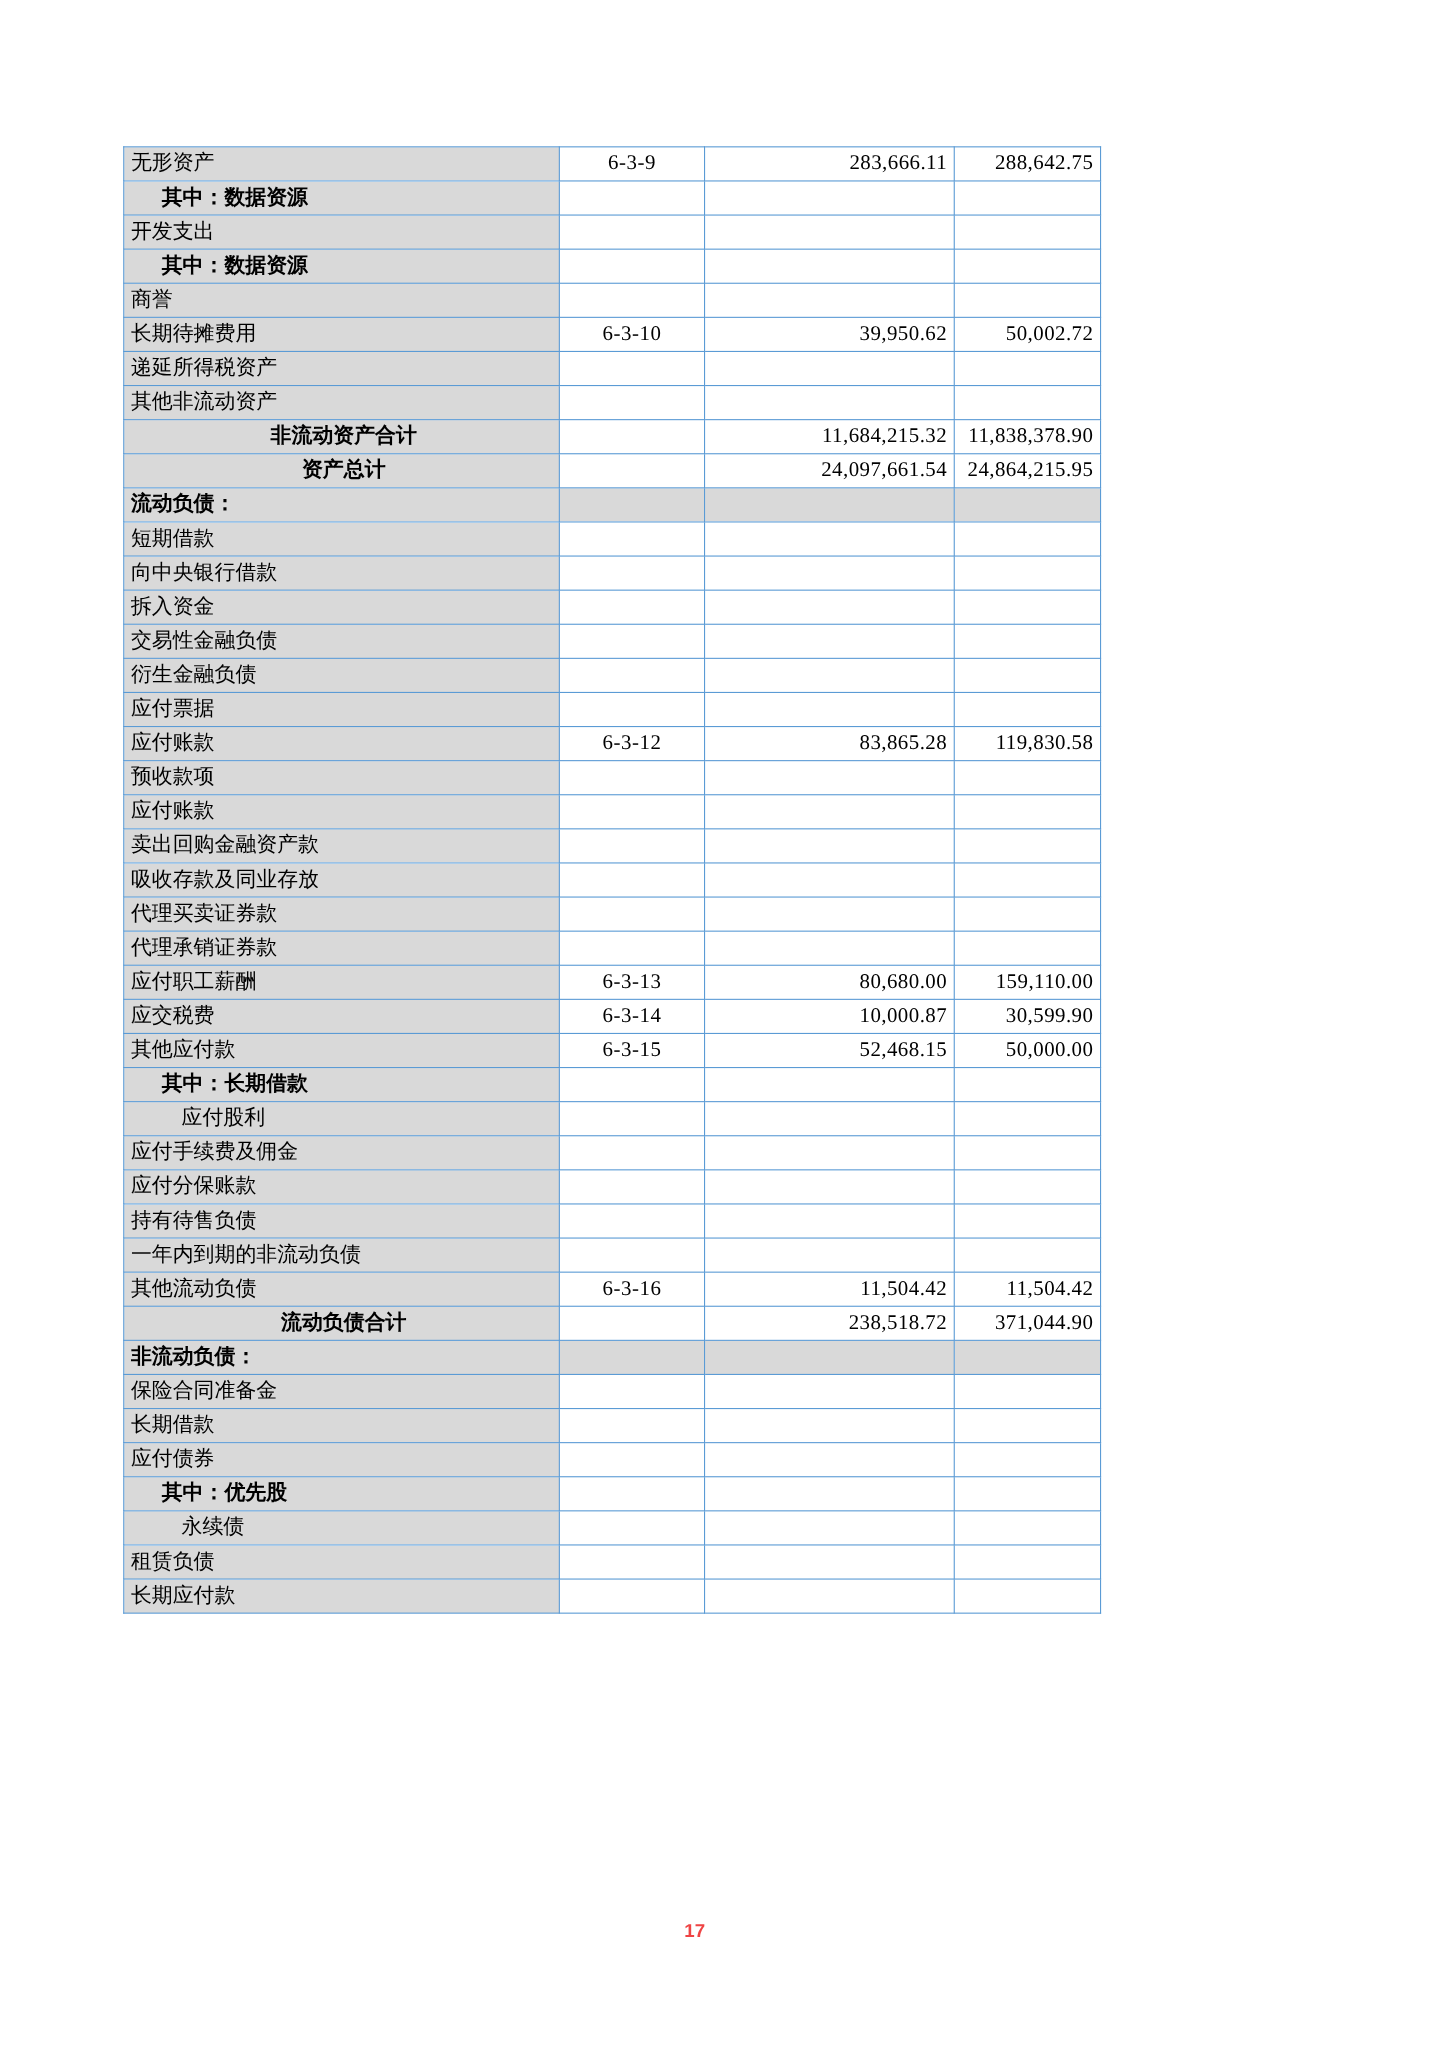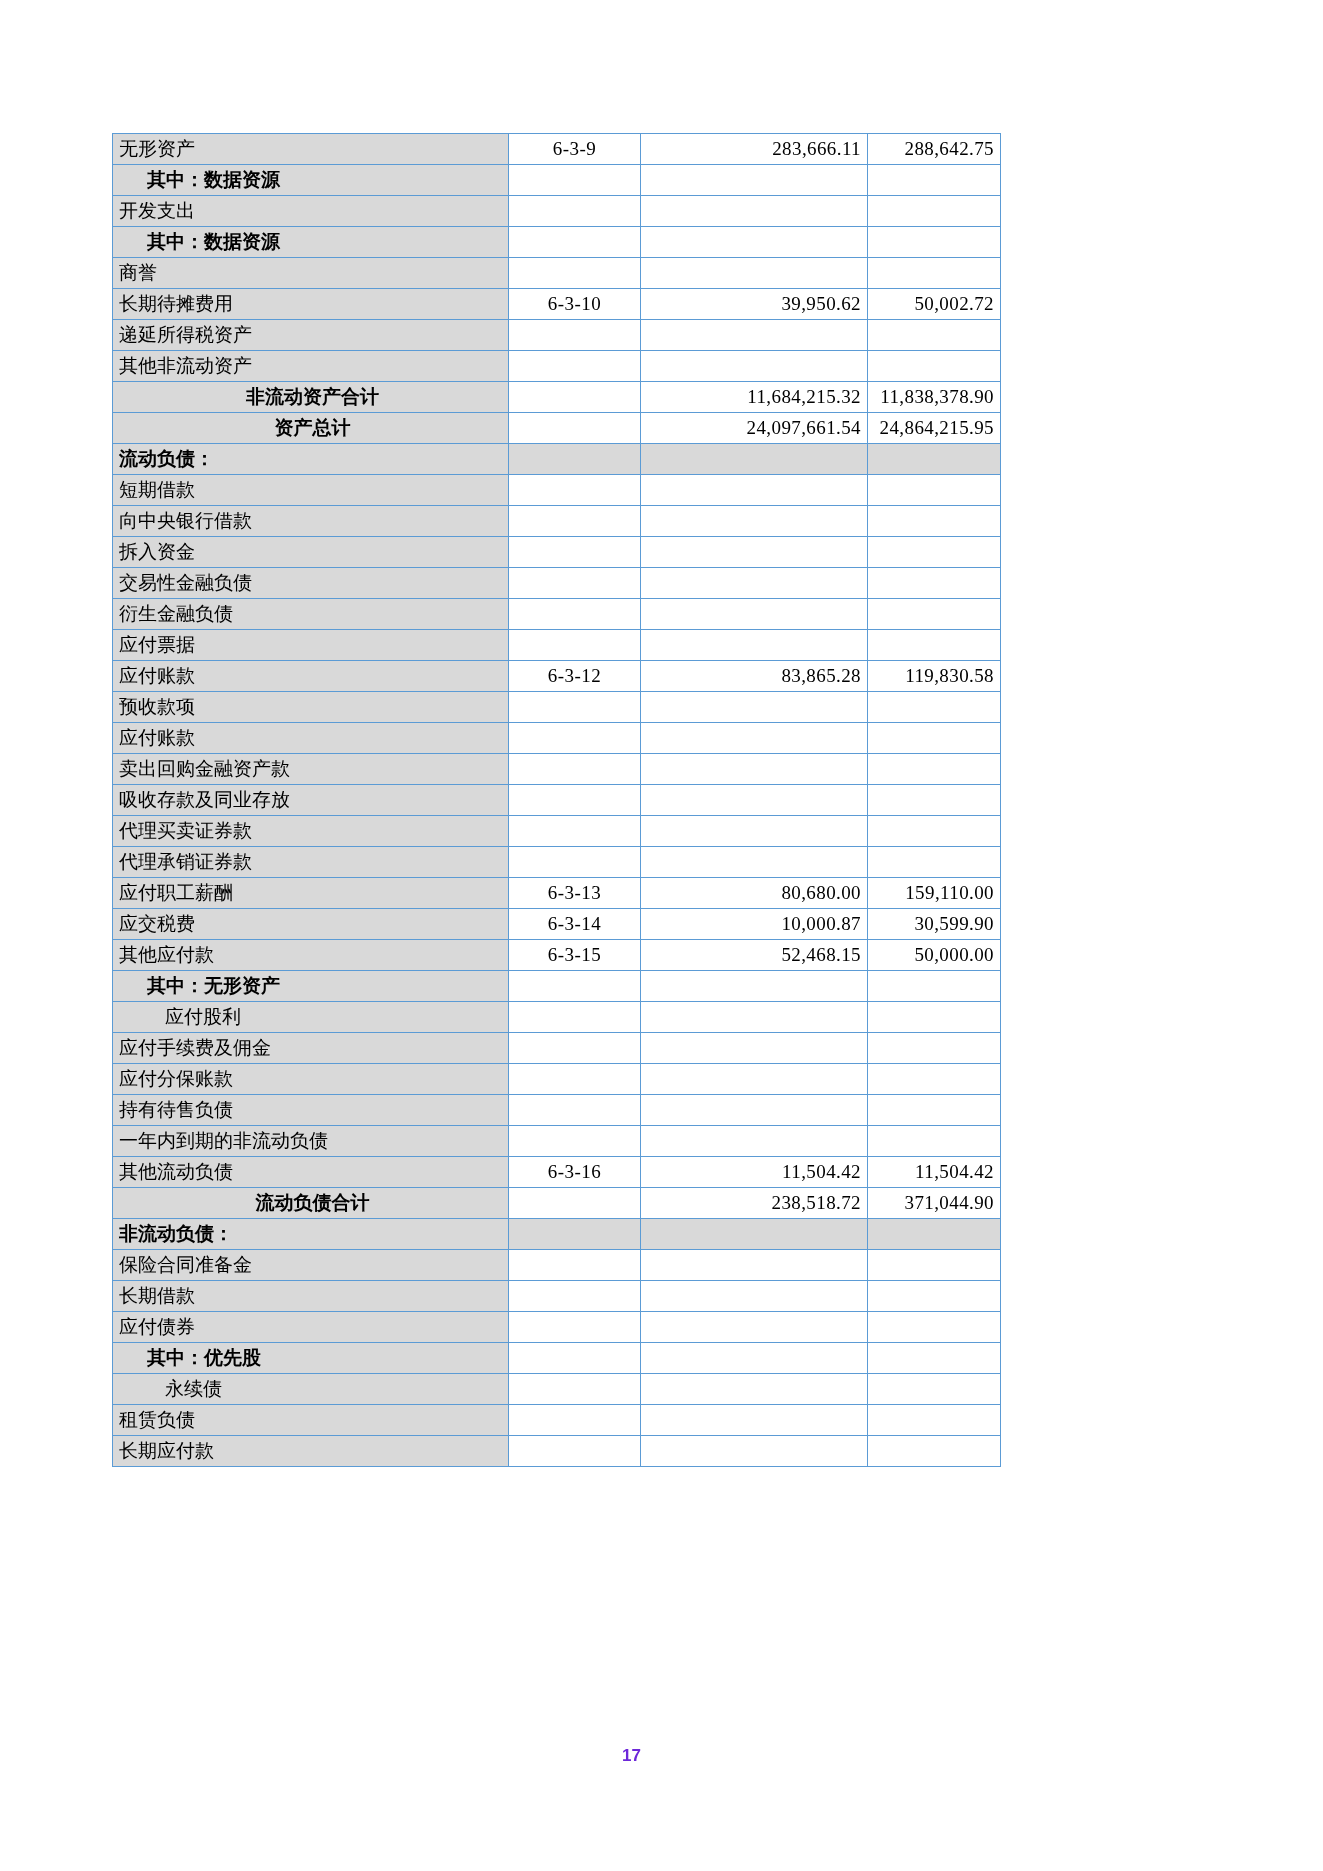--- a/index.html
+++ b/index.html
@@ -81,21 +81,21 @@
   }
   .page-number {
     position: absolute;
     left: 0;
     top: 1746px;
     width: 1323px;
     text-align: center;
     font-size: 17px;
     font-weight: bold;
     font-family: "Liberation Sans", sans-serif;
-    color: #6d28d9;
+    color: #ef4444;
     letter-spacing: 0px;
   }
   
   .page-number span { position: relative; left: -30px; }
 </style>
 </head>
 <body>
 
 <div class="page">
 
@@ -264,21 +264,21 @@
             <td class="num">10,000.87</td>
             <td class="num">30,599.90</td>
           </tr>
           <tr>
             <td class="item">其他应付款</td>
             <td class="note">6-3-15</td>
             <td class="num">52,468.15</td>
             <td class="num">50,000.00</td>
           </tr>
           <tr>
-            <td class="item indent1">其中：无形资产</td>
+            <td class="item indent1">其中：长期借款</td>
             <td class="note"></td>
             <td class="num"></td>
             <td class="num"></td>
           </tr>
           <tr>
             <td class="item indent2">应付股利</td>
             <td class="note"></td>
             <td class="num"></td>
             <td class="num"></td>
           </tr>

